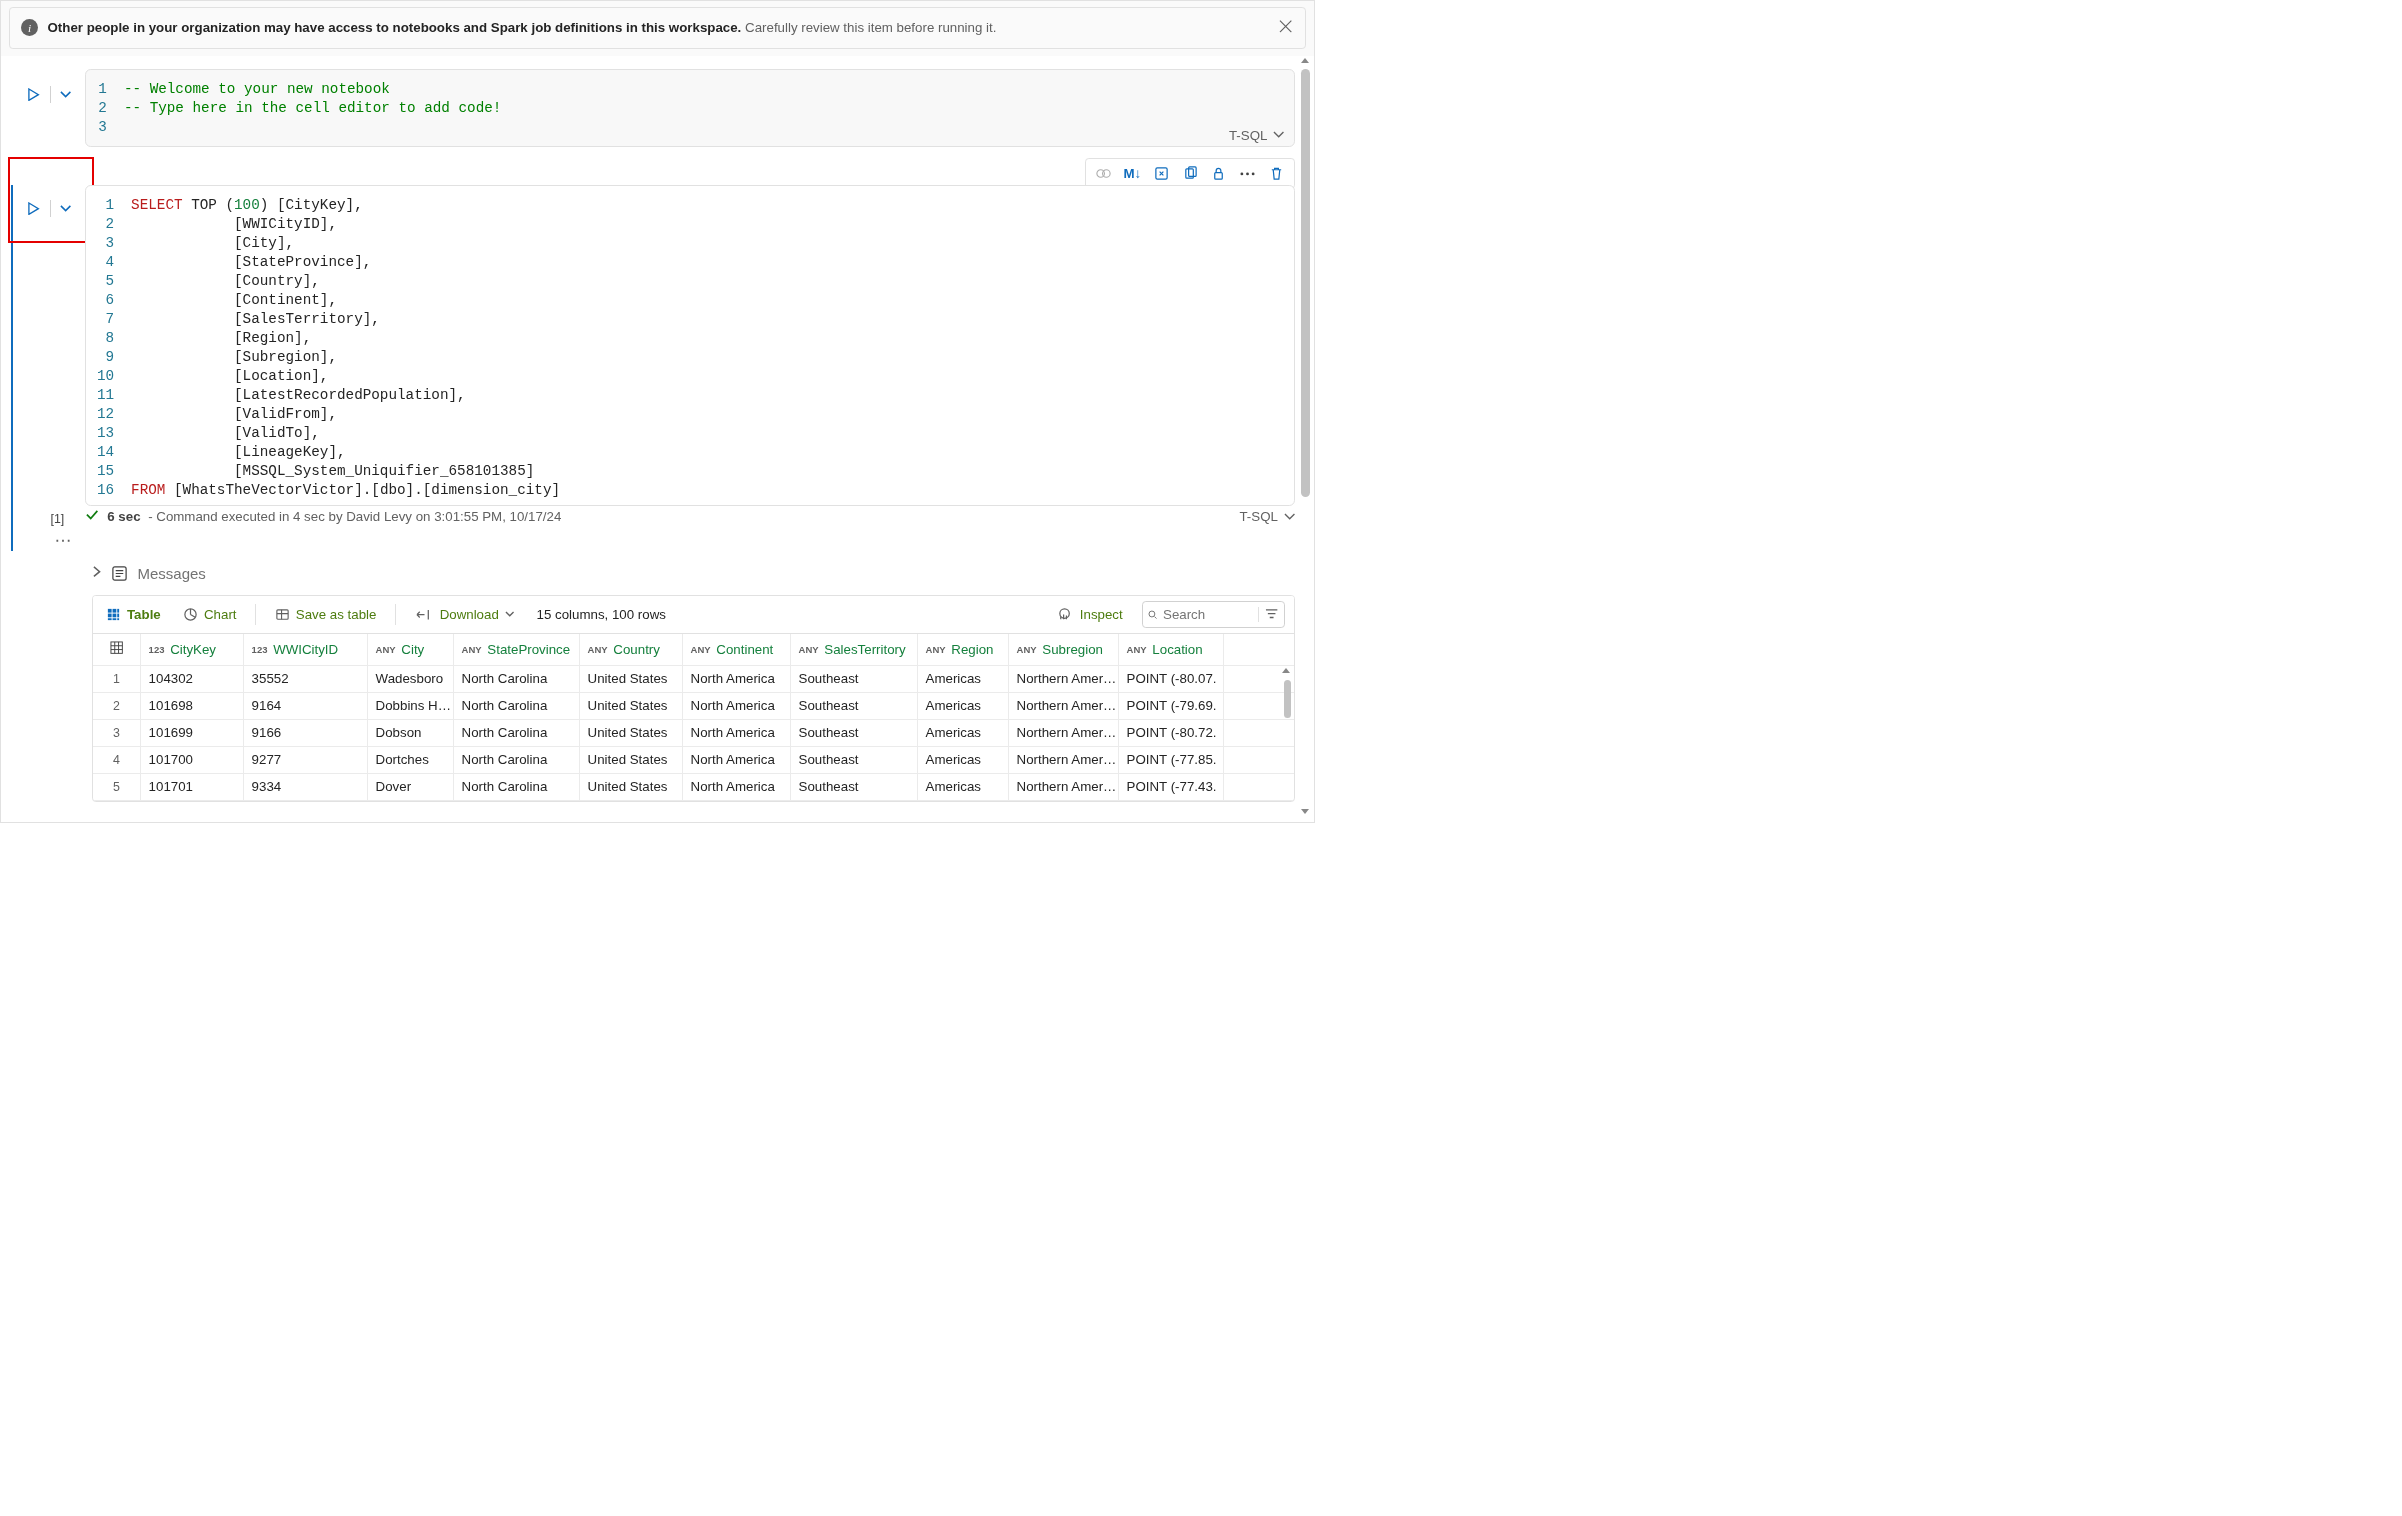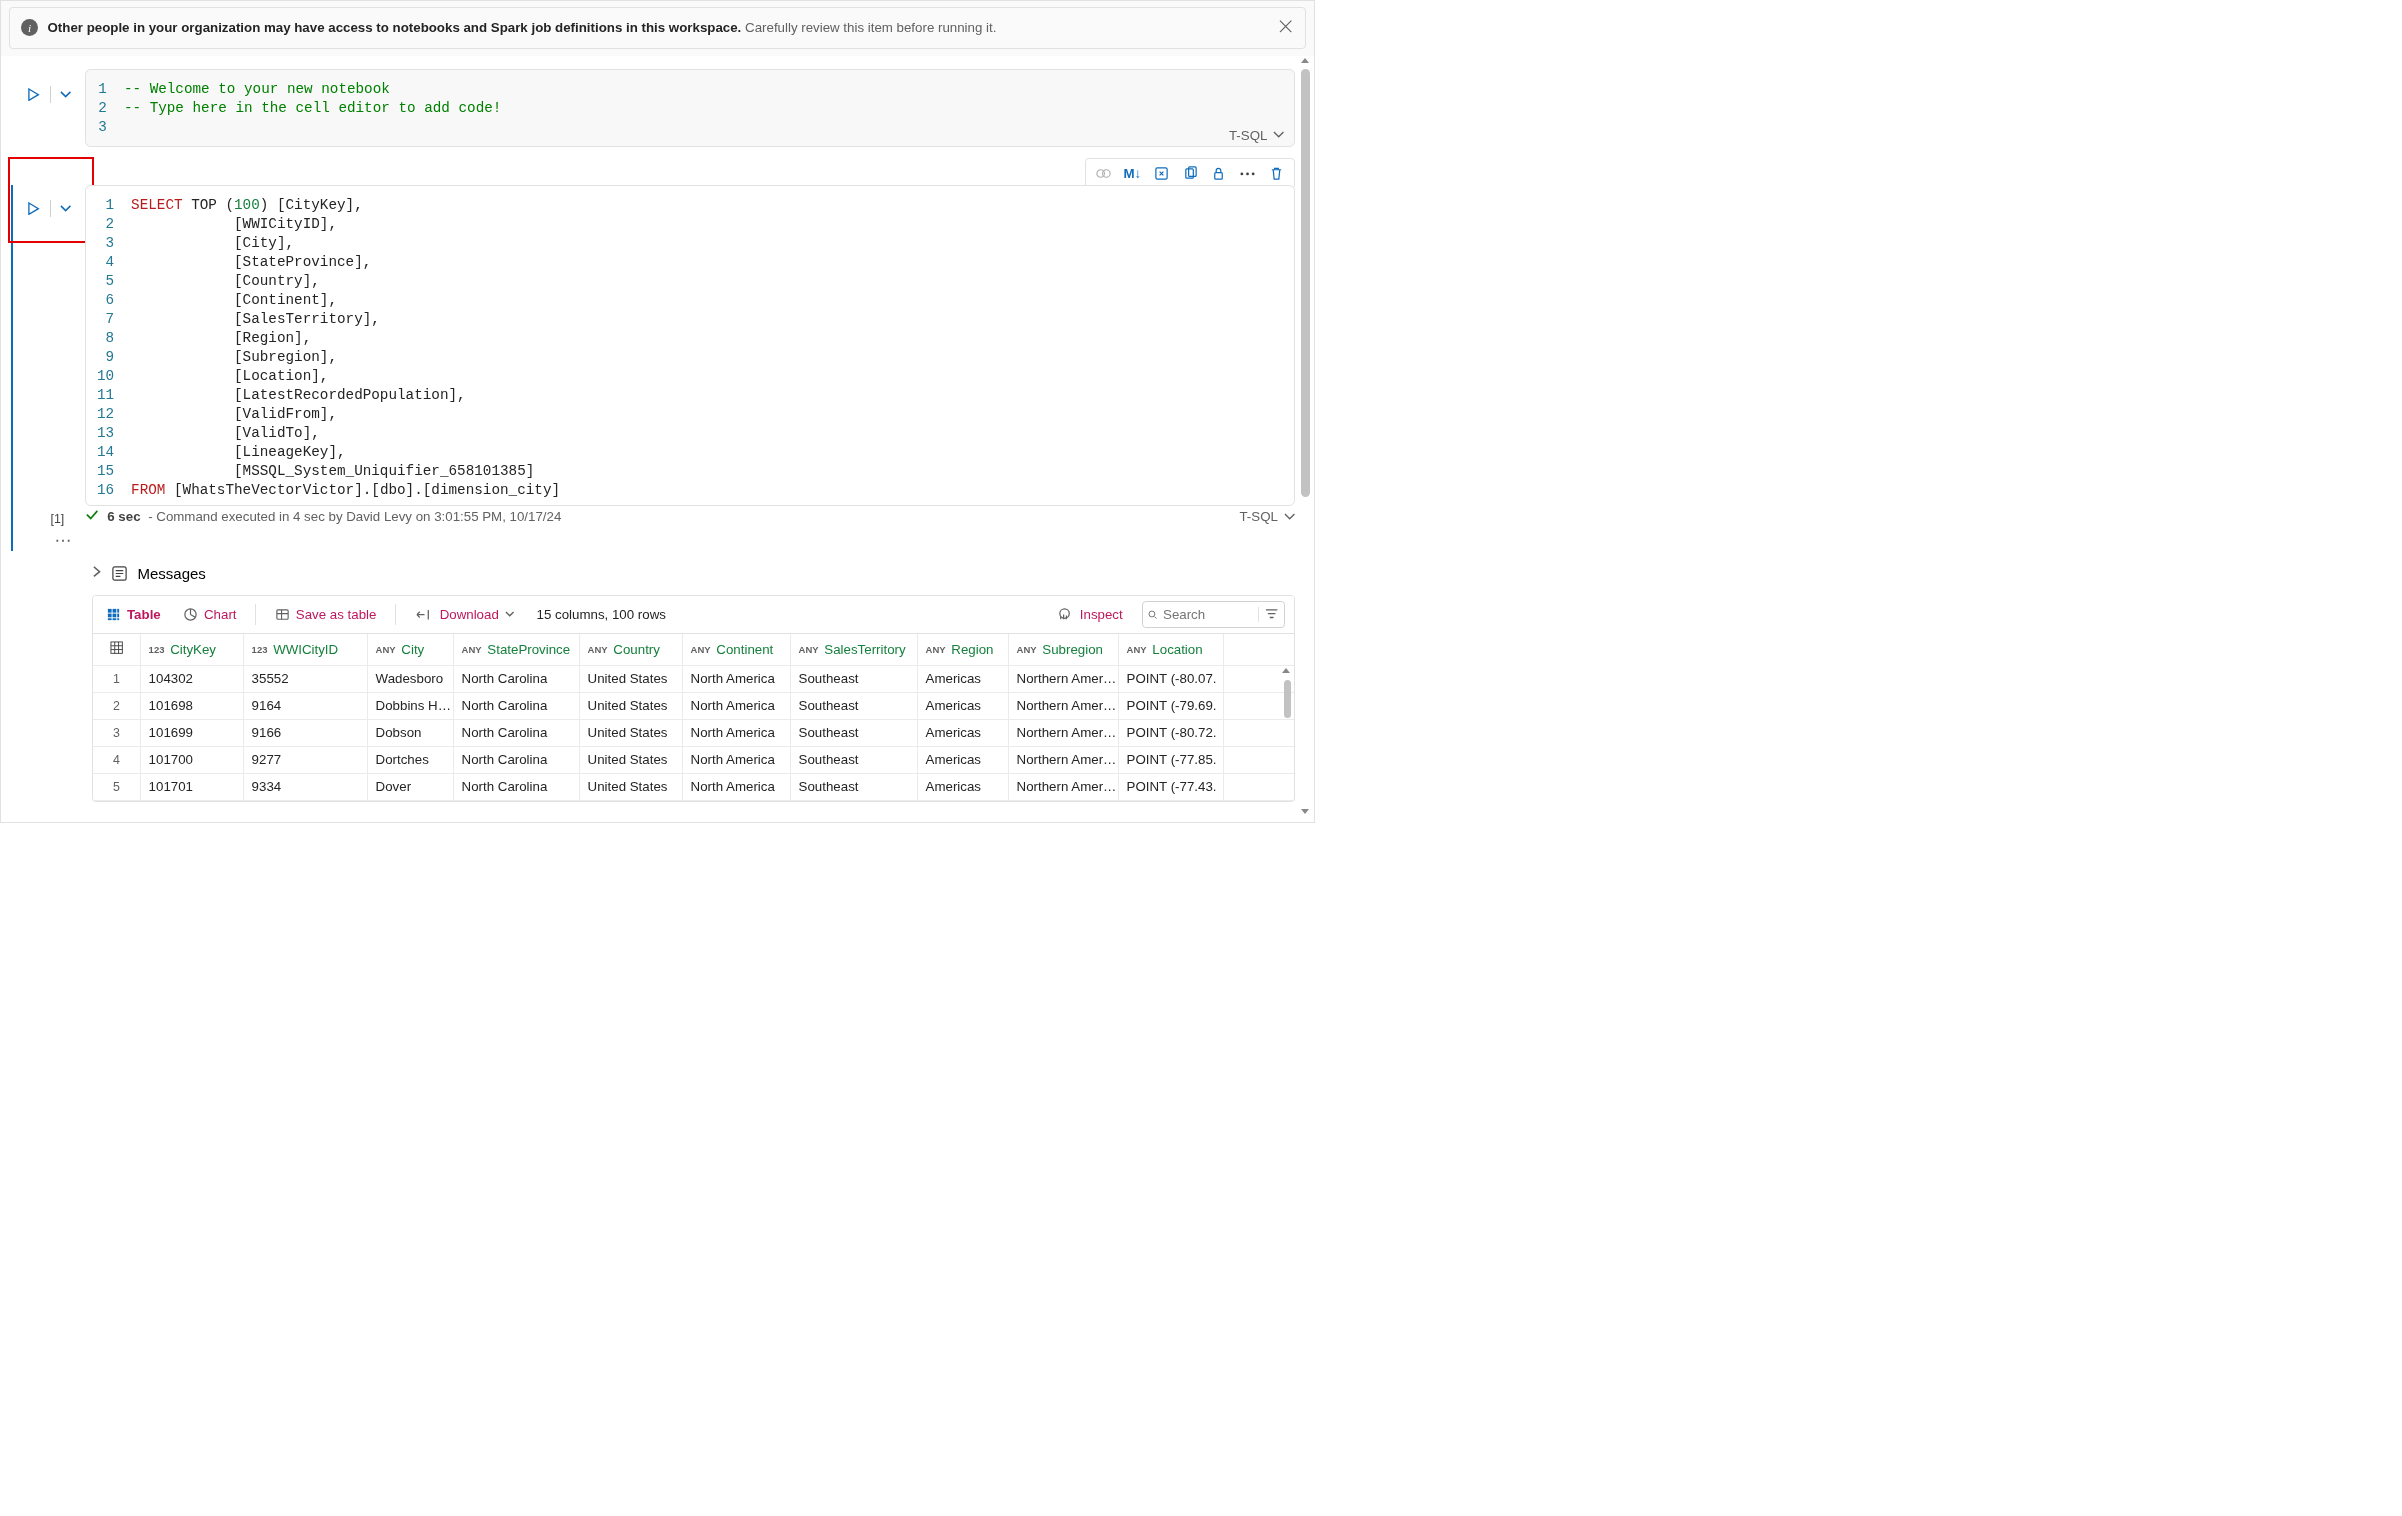--- a/index.html
+++ b/index.html
@@ -199,21 +199,21 @@
     color: #616161;
     font-size: 17px;
     margin-top: 5.7px;
   }
   
   .messages {
     margin: 11.4px 19px 0 91px;
     display: flex;
     align-items: center;
     gap: 9.5px;
-    color: #000000;
+    color: #737373;
     font-size: 15px;
   }
   .messages .chev { color: #616161; cursor: pointer; }
   .messages .msg-icon {
     display: flex; align-items: center; color: #424242;
   }
   
   .results {
     margin: 13.3px 19px 0 91px;
     border: 1px solid #e1e1e1;
@@ -224,21 +224,21 @@
     height: 38px;
     border-bottom: 1px solid #e1e1e1;
     display: flex;
     align-items: center;
     padding: 0 9.5px;
     gap: 15px;
     background: #fff;
   }
   .rt-item {
     display: flex; align-items: center; gap: 5.7px;
-    color: #be185d;
+    color: #4d7c0f;
     cursor: pointer;
     padding: 5.7px 3.8px;
   }
   .rt-item.active .rt-icon { color: #0f6cbd; }
   .rt-item.active .rt-label { font-weight: 600; }
   .rt-icon { color: #616161; display:flex; }
   .vsep { width: 1px; height: 21px; background: #e1e1e1; }
   .rt-bold { font-weight: 400; }
   .results-toolbar .spacer { flex: 1; }
   .search-box {

